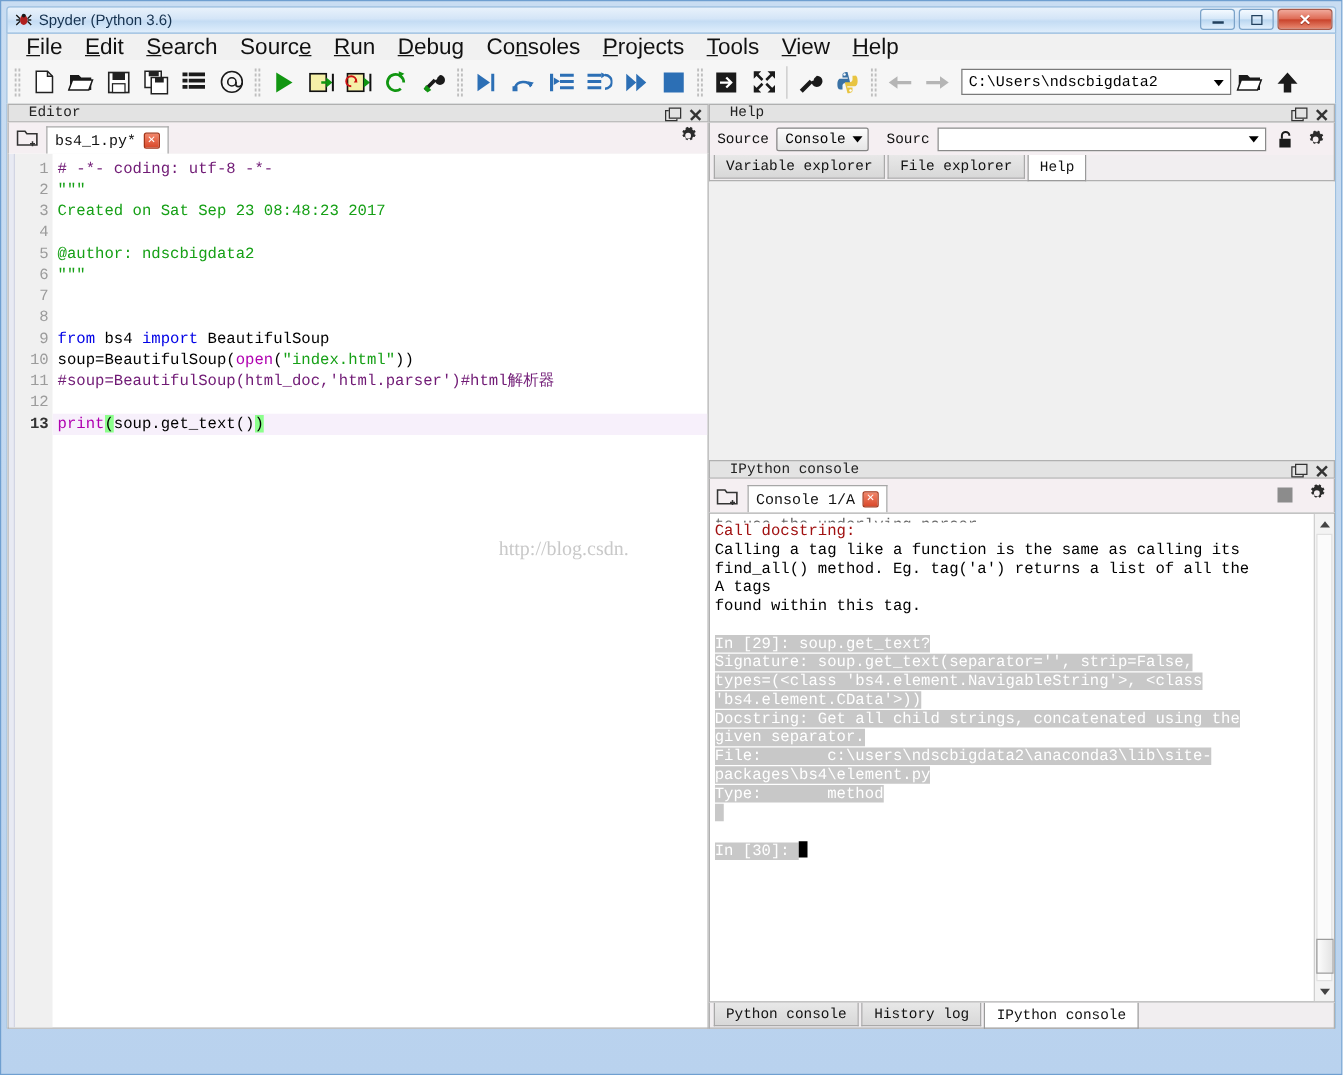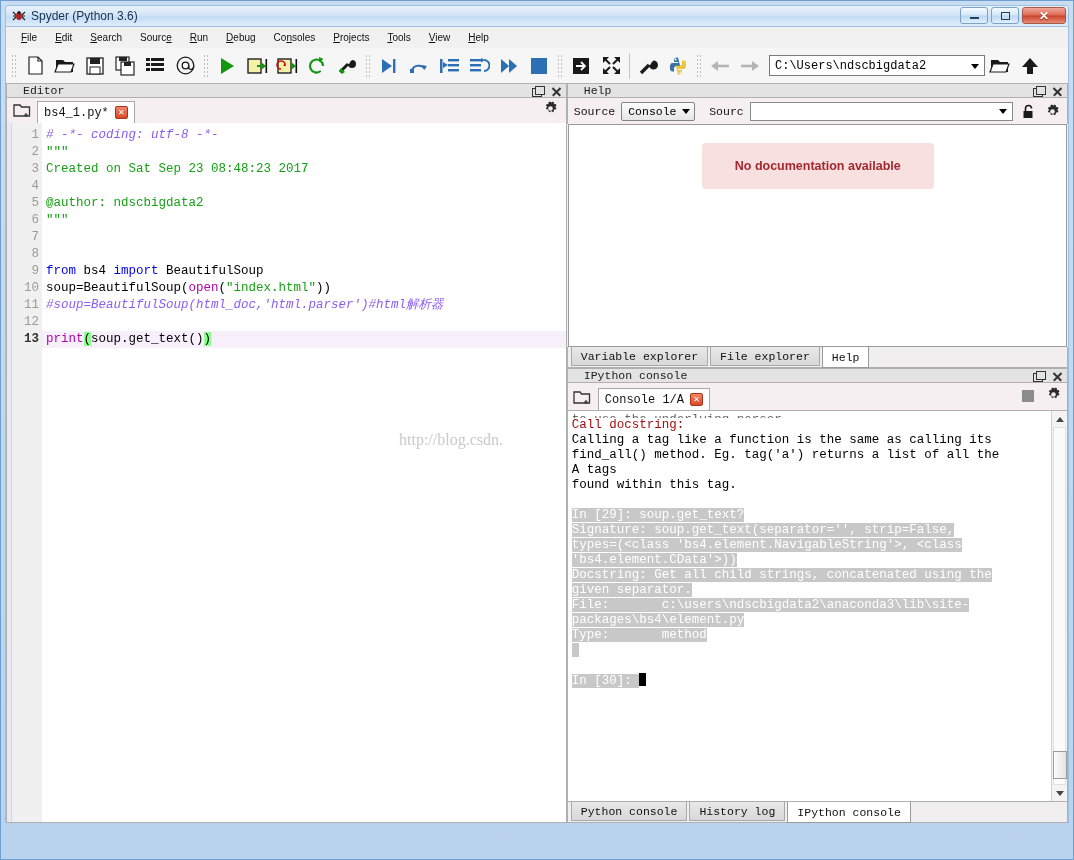--- a/index.html
+++ b/index.html
@@ -65,21 +65,21 @@
     height: 21px;
     background: #f1f1f1;
     border-left: 1px solid #9dc0e0;
     border-right: 1px solid #9dc0e0;
     display: flex; align-items: center;
     padding-left: 6px;
   }
   .menu-item {
     padding: 2px 9px;
     font-family: "Liberation Sans", sans-serif;
-    font-size: 10px;
+    font-size: 18px;
     color: #111;
     white-space: nowrap;
   }
   .menu-item u { text-decoration: underline; }
 
   
   .toolbar {
     height: 35px;
     background: #f6f6f6;
     border-left: 1px solid #9dc0e0;
@@ -229,21 +229,21 @@
     font-family: "Liberation Mono", monospace;
     font-size: 12.5px;
     line-height: 17px;
     padding: 4px 0 0 4px;
     white-space: pre;
     color: #000;
     overflow: hidden;
   }
   .code .ln { height: 17px; }
   .code .ln.hl { background: #f7f0fb; margin-left:-4px; padding-left:4px; }
-  .c-comment { color: #8b5cf6; font-style: italic; }
+  .c-comment { color: #701a75; }
   .c-string  { color: #16a016; }
   .c-kw      { color: #0000e6; }
   .c-builtin { color: #b000b0; }
   .c-fn      { color: #b000b0; }
   .c-match   { background: #8cff8c; }
 
   
   .help-toolbar {
     height: 26px;
     background: #f5eff2;
@@ -741,23 +741,20 @@
                 <rect x="1.5" y="7" width="9" height="7" fill="#1a1a1a"></rect>
               </svg>
           </span>
           <span class="gear-wrap">
             <svg width="15" height="15" viewBox="0 0 15 15">
                 <path d="M7.5 1 l1.4 .4 l.5 -1 l1.6 .9 l-.3 1 l1 1 l1 -.3 l.9 1.6 l-1 .5 l0 1.4 l1 .5 l-.9 1.6 l-1 -.3 l-1 1 l.3 1 l-1.6 .9 l-.5 -1 l-1.4 0 l-.5 1 l-1.6 -.9 l.3 -1 l-1 -1 l-1 .3 l-.9 -1.6 l1 -.5 l0 -1.4 l-1 -.5 l.9 -1.6 l1 .3 l1 -1 l-.3 -1 l1.6 -.9 z" fill="#2b2b2b"></path>
                 <circle cx="7.5" cy="7.5" r="2.3" fill="#f5eff2"></circle>
               </svg>
           </span>
         </div>
-        <div class="help-body">
-          <div class="nodoc">No documentation available</div>
-        </div>
         <div class="south-tabs" id="helptabs">
             <div class="stab">Variable explorer</div>
             <div class="stab">File explorer</div>
             <div class="stab active">Help</div>
           </div>
       </div>
 
       <div style="display:flex;flex-direction:column;flex:1;">
         <div class="pane-title">
           <span>IPython console</span>

